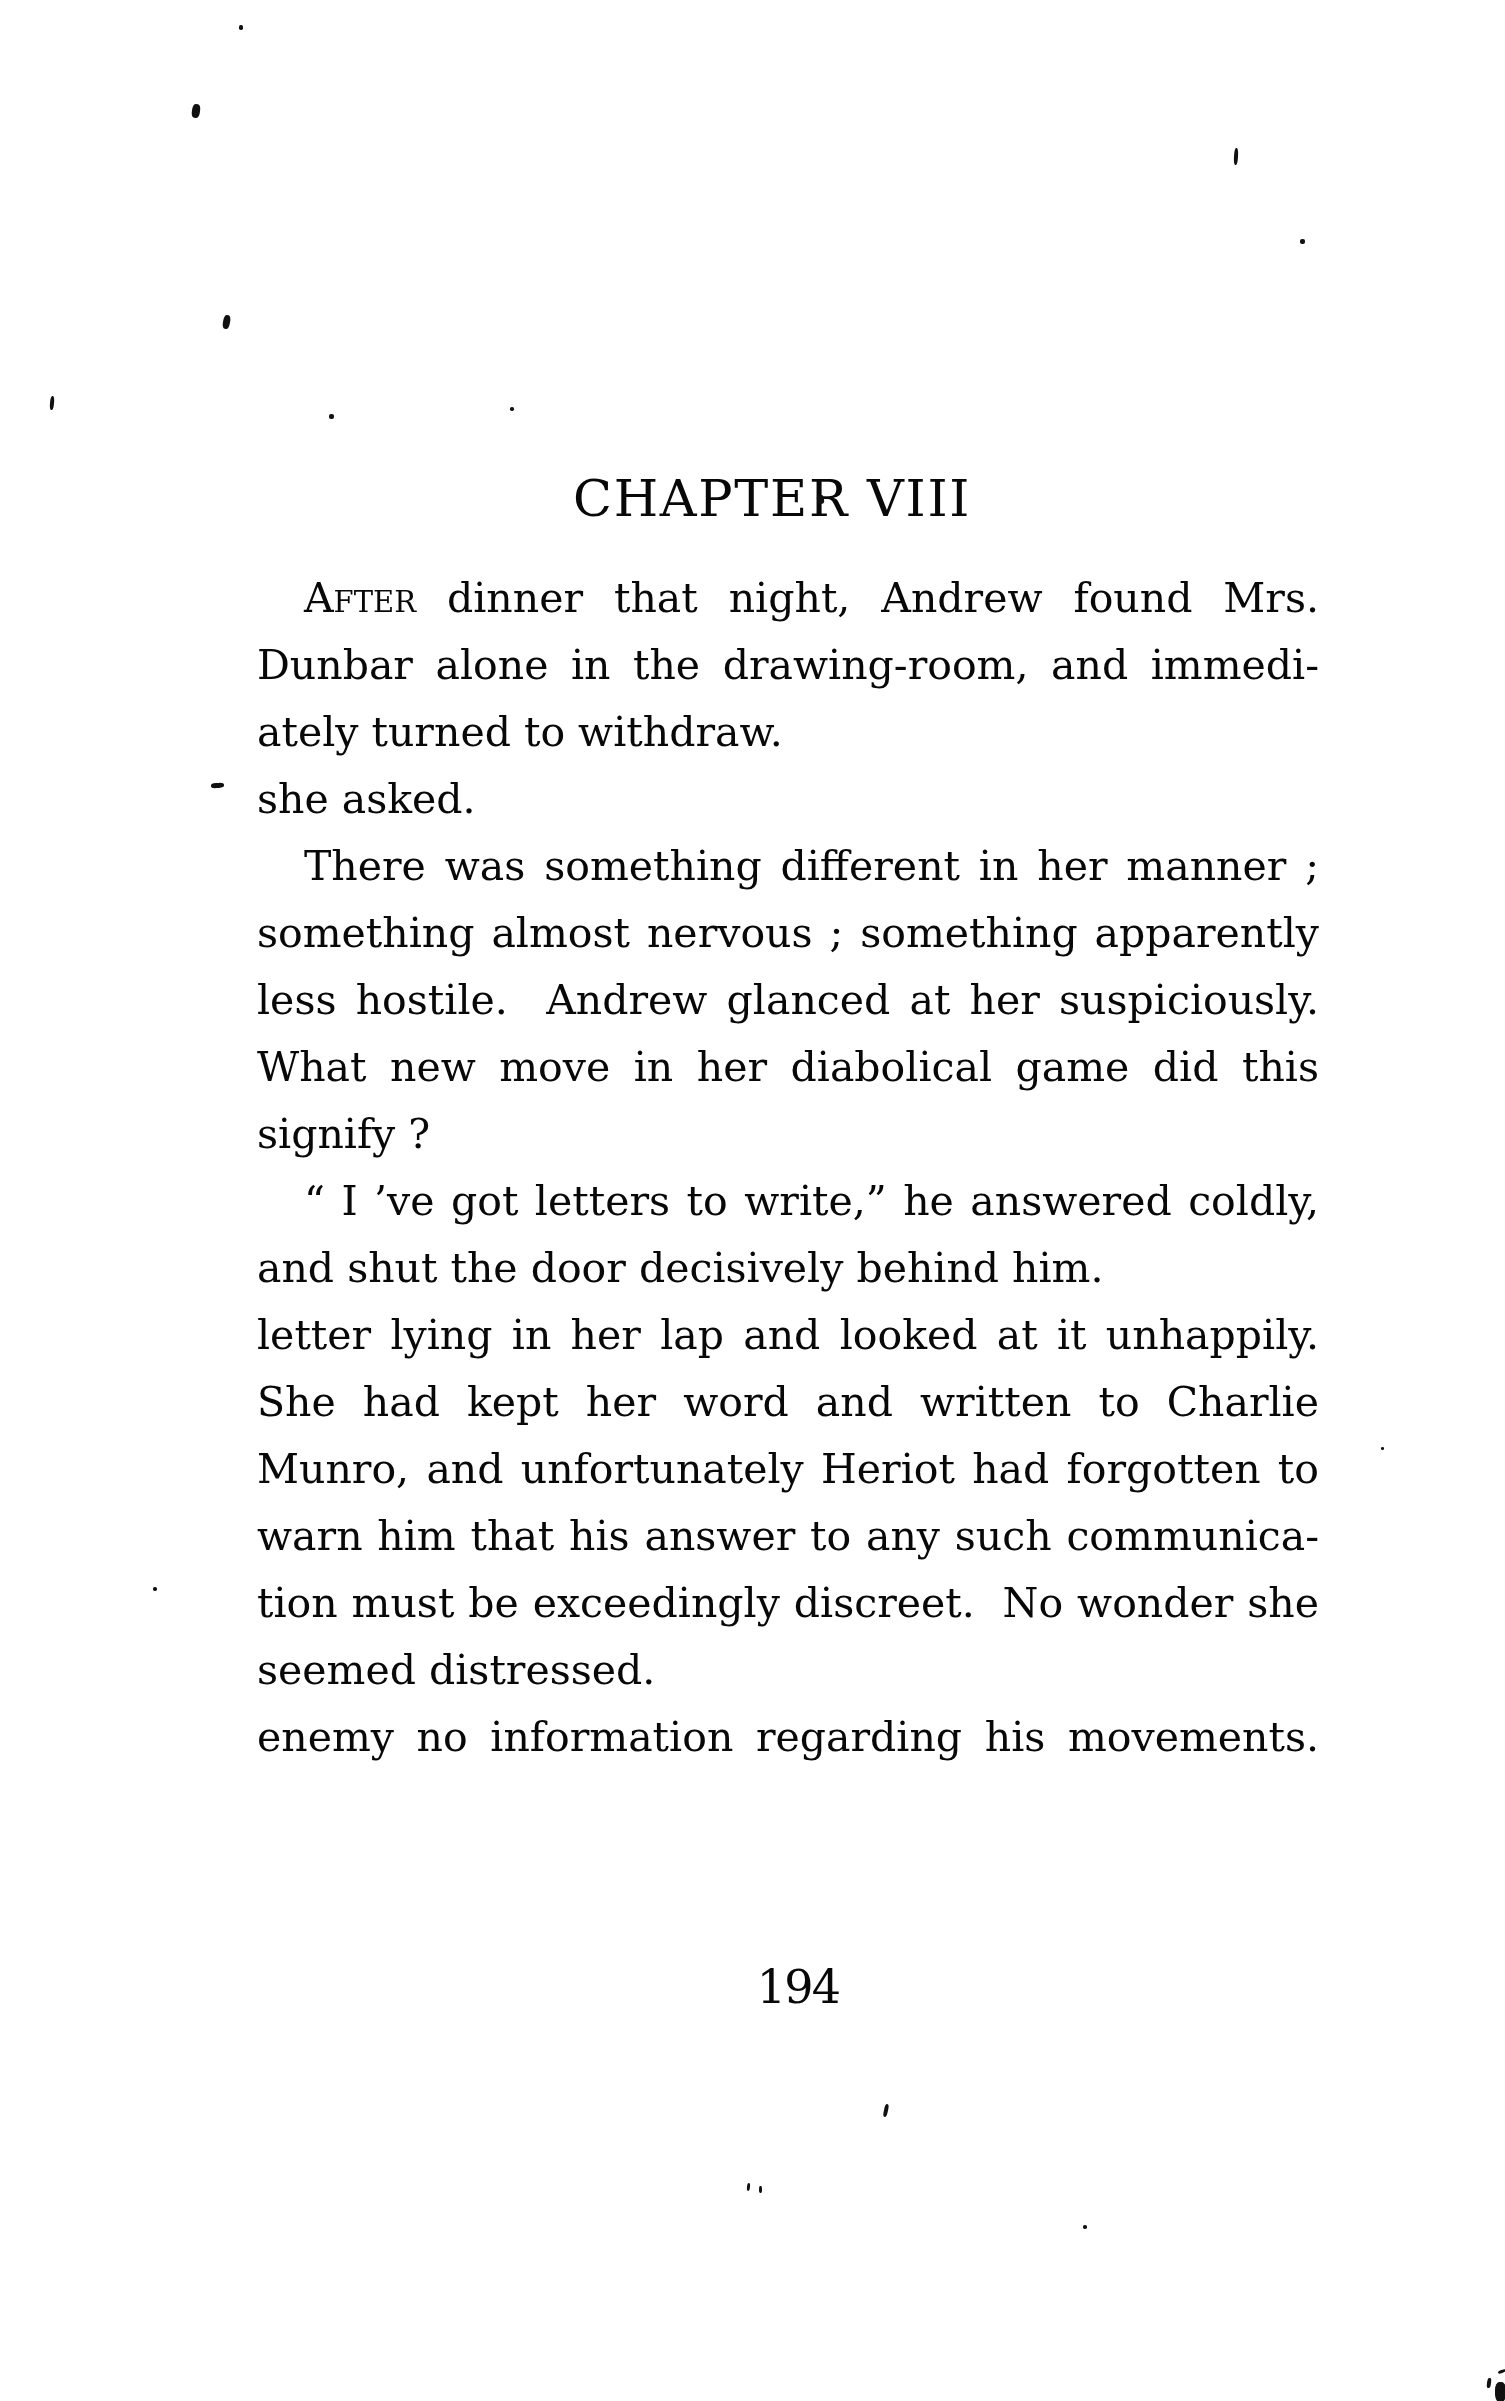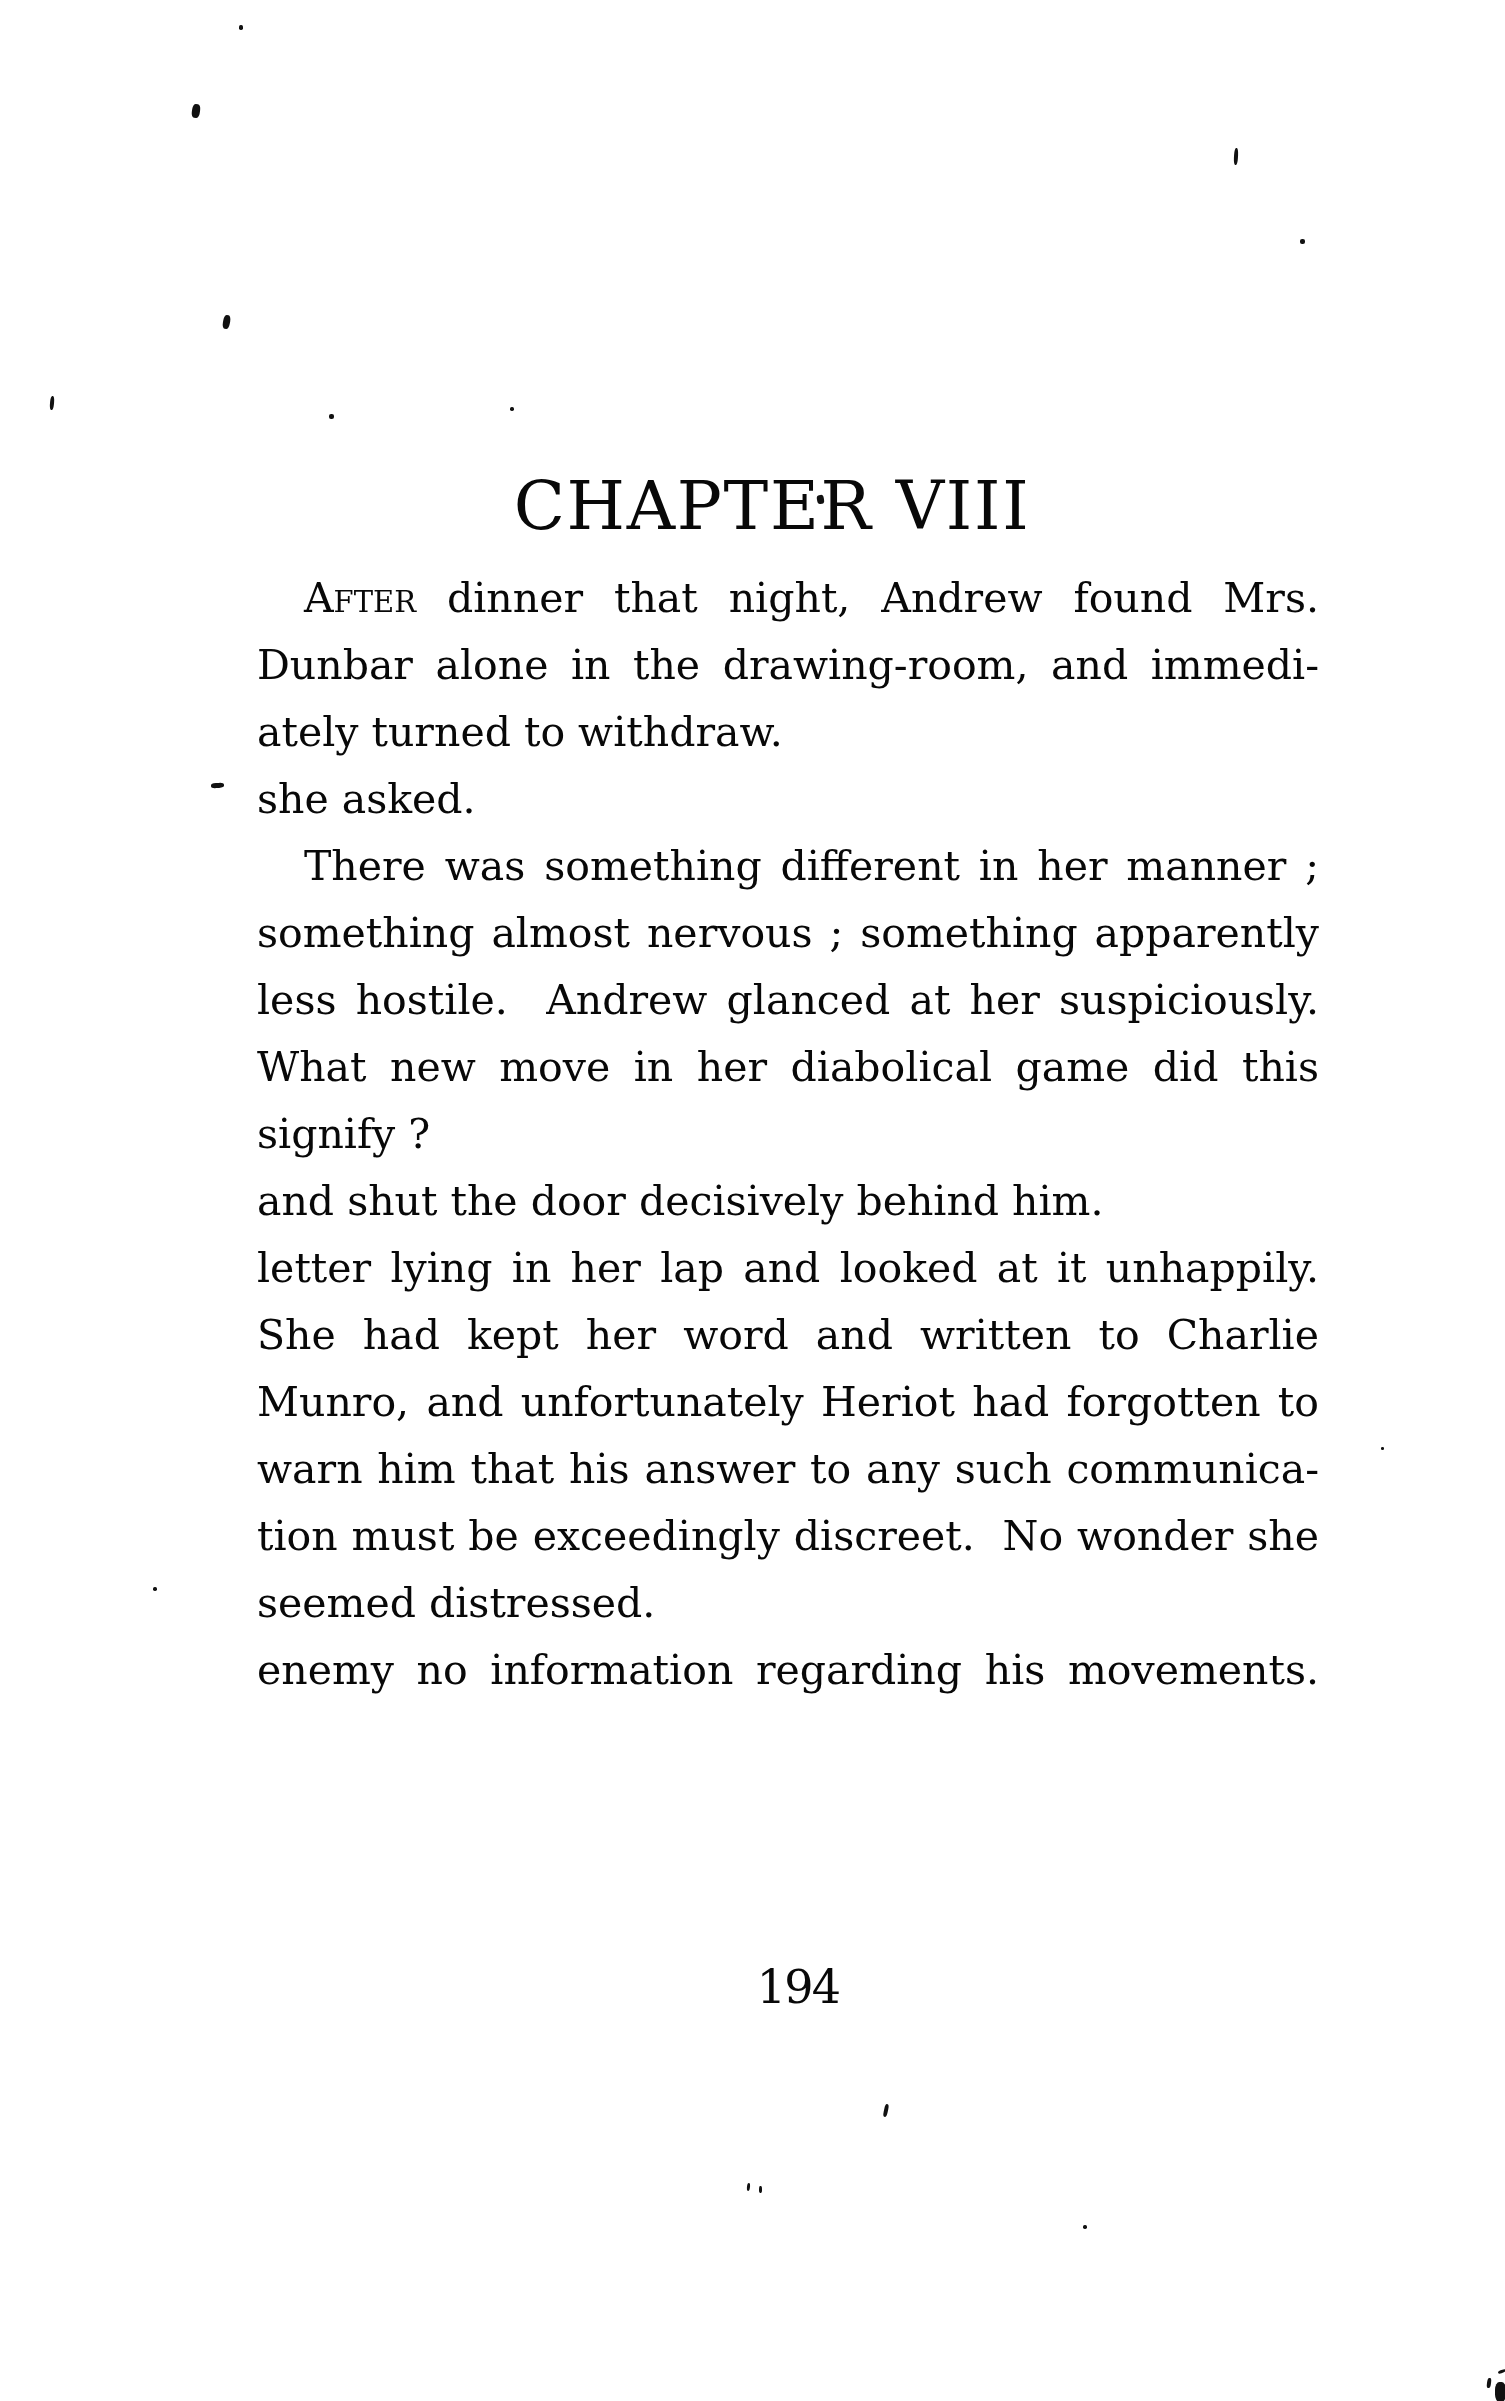--- a/index.html
+++ b/index.html
@@ -9,21 +9,21 @@
     position: relative;
     overflow: hidden;
     font-family: "DejaVu Serif", "Liberation Serif", serif;
     color: #080808;
   }
   .page { position: absolute; inset: 0; }
 
   .chapter-heading {
     position: absolute;
     left: 241px; width: 1062px; top: 473px;
-    font-size: 67px; line-height: 1;
+    font-size: 51px; line-height: 1;
     letter-spacing: 1.7px;
     text-align: center;
     white-space: nowrap;
   }
 
   .body-text {
     position: absolute;
     left: 257px; top: 565px;
     width: 1062px;
     font-size: 41px;
@@ -63,20 +63,21 @@
   <div class="body-text">
     <div class="line indent"><span class="lead-sc">After</span> <span>dinner that night, Andrew found Mrs.</span></div>
     <div class="line">Dunbar alone in the drawing-room, and immedi-</div>
     <div class="line endpara">ately turned to withdraw.</div>
     <div class="line endpara">she asked.</div>
     <div class="line indent">There was something different in her manner ;</div>
     <div class="line">something almost nervous ; something apparently</div>
     <div class="line">less hostile.&nbsp; Andrew glanced at her suspiciously.</div>
     <div class="line">What new move in her diabolical game did this</div>
     <div class="line endpara">signify ?</div>
+    <div class="line indent">“ I ’ve got letters to write,” he answered coldly,</div>
     <div class="line endpara">and shut the door decisively behind him.</div>
     <div class="line">letter lying in her lap and looked at it unhappily.</div>
     <div class="line">She had kept her word and written to Charlie</div>
     <div class="line">Munro, and unfortunately Heriot had forgotten to</div>
     <div class="line">warn him that his answer to any such communica-</div>
     <div class="line">tion must be exceedingly discreet.&nbsp; No wonder she</div>
     <div class="line endpara">seemed distressed.</div>
     <div class="line">enemy no information regarding his movements.</div>
   </div>
 

